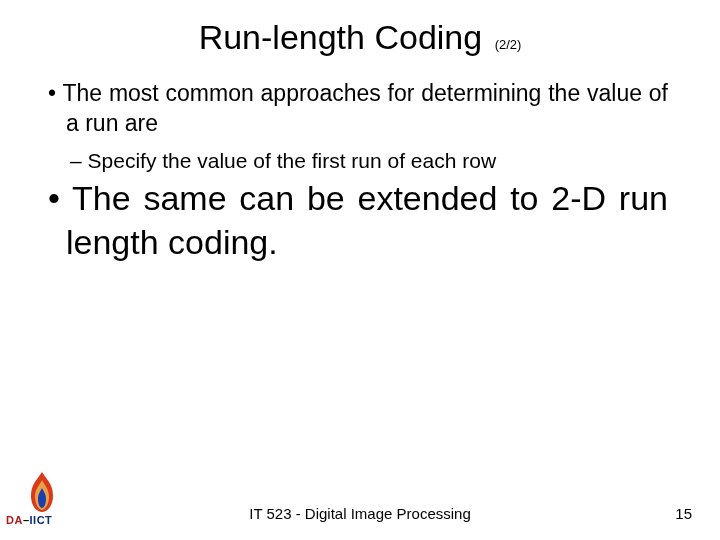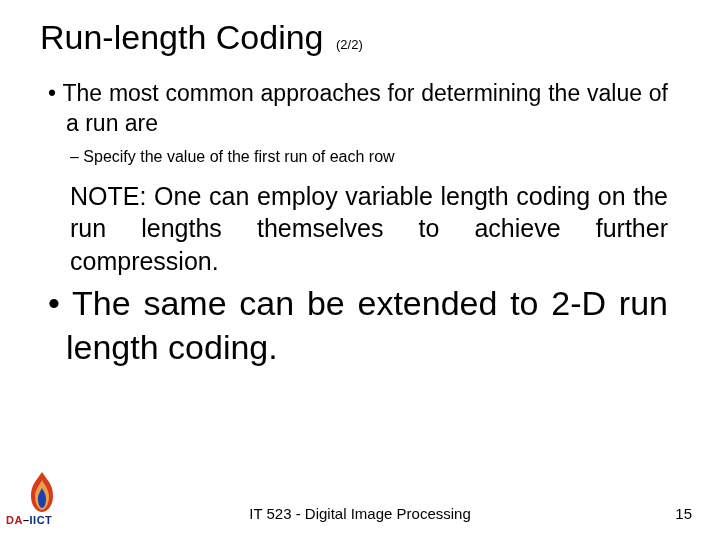--- a/index.html
+++ b/index.html
@@ -12,20 +12,21 @@
       position: relative;
       overflow: hidden;
     }
     .slide {
       width: 100%;
       height: 100%;
       padding: 18px 40px 50px 40px;
       position: relative;
     }
     .title-row {
+      text-align: center;
       margin-bottom: 22px;
     }
     .title-main {
       font-size: 34px;
       font-weight: normal;
       display: inline;
     }
     .title-page {
       font-size: 13px;
       display: inline;
@@ -33,21 +34,21 @@
       vertical-align: middle;
     }
     .bullet-1 {
       font-size: 23px;
       line-height: 1.3;
       text-align: justify;
       text-justify: inter-word;
       margin: 0 12px 8px 8px;
     }
     .sub-bullet {
-      font-size: 16px;
+      font-size: 21px;
       line-height: 1.3;
       text-align: justify;
       margin: 0 12px 2px 30px;
     }
     .note {
       font-size: 25px;
       line-height: 1.3;
       text-align: justify;
       margin: 12px 12px 4px 30px;
     }
@@ -99,21 +100,20 @@
 
   <div class="title-row">
     <span class="title-main">Run-length Coding</span>
     <span class="title-page">(2/2)</span>
   </div>
 
   <div class="bullet-1 b1-indent">• The most common approaches for determining the value of a run are</div>
 
   <div class="sub-bullet sub-indent">– Specify the value of the first run of each row</div>
 
-  <div class="note">NOTE: One can employ variable length coding on the run lengths themselves to achieve further compression.</div>
 
   <div class="bullet-2 b1-indent">• The same can be extended to 2-D run length coding.</div>
 
   <div class="footer">IT 523 - Digital Image Processing</div>
   <div class="page-num">15</div>
 
   <div class="logo">
     <svg width="46" height="44" viewBox="0 0 46 44">
       <path d="M23 2 C18 10 12 14 12 26 C12 36 18 42 23 42 C28 42 34 36 34 26 C34 14 28 10 23 2 Z" fill="#d93a1a"></path>
       <path d="M23 10 C20 16 16 19 16 27 C16 34 20 40 23 40 C26 40 30 34 30 27 C30 19 26 16 23 10 Z" fill="#e8a04a"></path>

